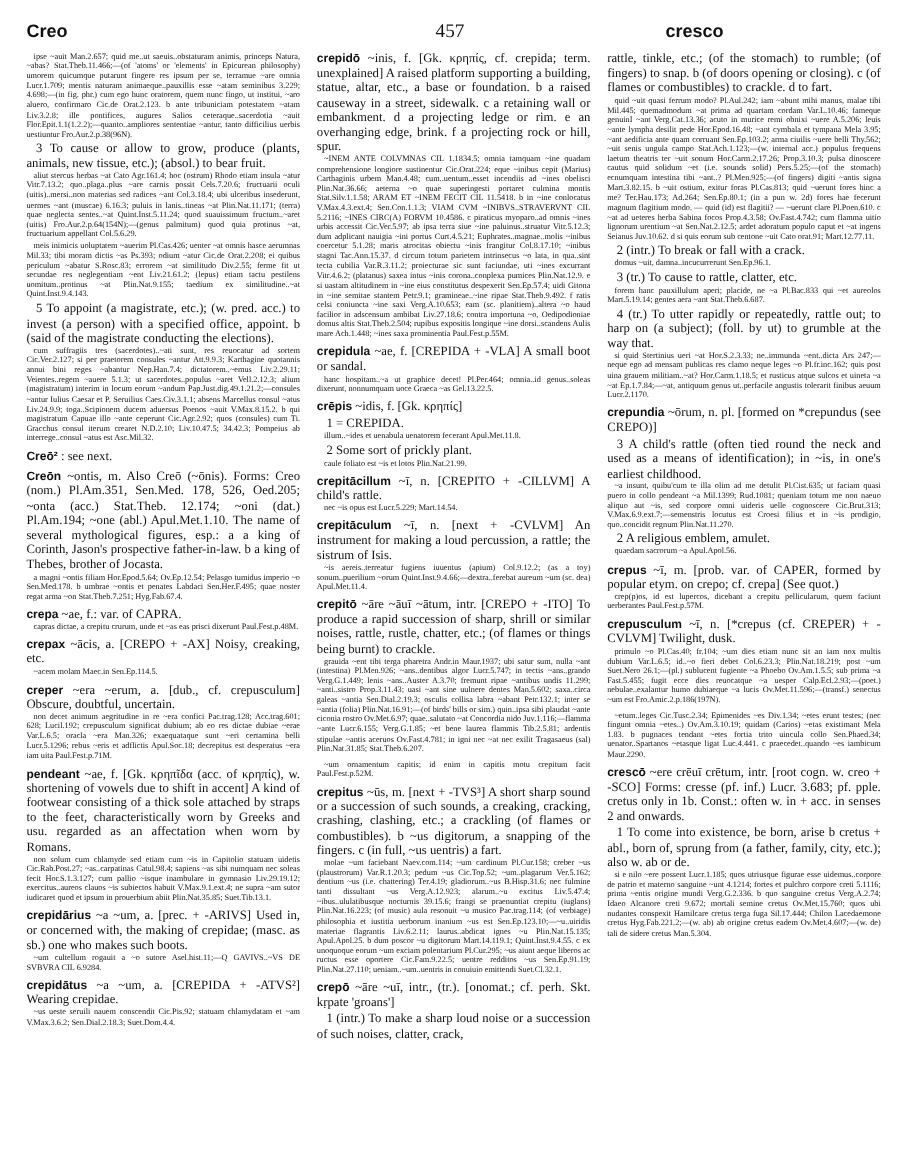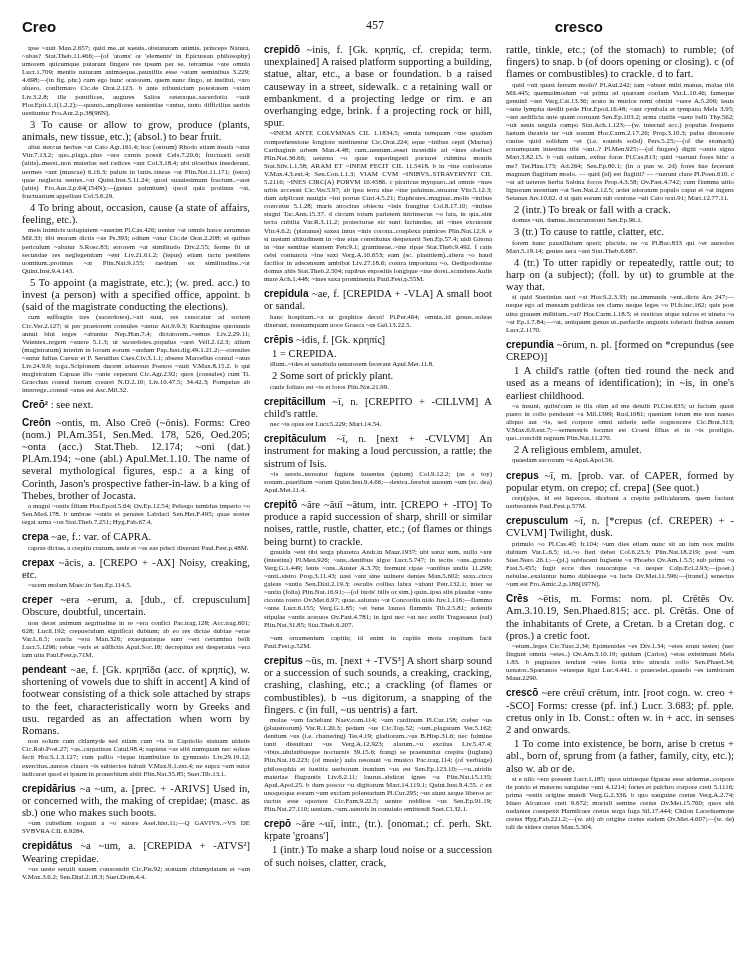--- a/index.html
+++ b/index.html
@@ -1,19 +1,19 @@
 <!DOCTYPE html>
 <html><head>
 <meta charset="utf-8">
 <style>
   html, body { margin: 0; padding: 0; background: #ffffff; }
   body { width: 750px; height: 963px; overflow: hidden; position: relative; color: #111; font-family: "DejaVu Serif", "Liberation Serif", serif; }
   .header { position: absolute; top: 18px; left: 0; width: 637px; height: 20px; }
   .guide-left { position: absolute; left: 22px; top: 0; font-family: "Liberation Sans", "DejaVu Sans", sans-serif; font-weight: bold; font-size: 15px; }
-  .page-num { position: absolute; left: 0; width: 750px; text-align: center; top: 0; font-family: "Liberation Serif", serif; font-size: 12px; }
+  .page-num { position: absolute; left: 0; width: 750px; text-align: center; top: 0; font-family: "Liberation Serif", serif; font-size: 16px; }
   .guide-right { position: absolute; right: 34px; top: 0; font-family: "Liberation Sans", "DejaVu Sans", sans-serif; font-weight: bold; font-size: 15px; }
   .columns { position: absolute; top: 44px; left: 22px; width: 712px; display: flex; gap: 14px; }
   .col { width: 228px; font-family: "Liberation Serif", serif; }
   .entry { margin-bottom: 5px; }
   .def { font-size: 10.6px; line-height: 12.2px; text-align: justify; margin: 0; }
   .cit { font-size: 6.9px; line-height: 8.1px; text-align: justify; margin: 0 0 2px 0; text-indent: 6px; }
   .head { font-family: "Liberation Sans", "DejaVu Sans", sans-serif; font-weight: bold; font-size: 10px; }
   .sub { margin-top: 2px; text-indent: 8px; }
 </style>
 </head>
@@ -24,21 +24,20 @@
   <span class="page-num">457</span>
   <span class="guide-right">cresco</span>
 </div>
 
 <div class="columns">
   <div class="col">
       <div class="entry">
         <p class="cit"><span>ipse ~auit Man.2.657; quid me..ut saeuis..obstaturam animis, princeps Natura, ~abas? Stat.Theb.11.466;—(of 'atoms' or 'elements' in Epicurean philosophy) umorem quicumque putarunt fingere res ipsum per se, terramue ~are omnia Lucr.1.709; mentis naturam animaeque..pauxillis esse ~atam seminibus 3.229; 4.698;—(in fig. phr.) cum ego hunc oratorem, quem nunc fingo, ut institui, ~aro aluero, confirmaro Cic.de Orat.2.123. b ante tribuniciam potestatem ~atam Liv.3.2.8; ille pontifices, augures Salios ceteraque..sacerdotia ~auit Flor.Epit.1.1(1.2.2);—quanto..ampliores sententiae ~antur, tanto difficilius uerbis uestiuntur Fro.Aur.2.p.38(96N).</span></p>
         <p class="def sub"><span>3 To cause or allow to grow, produce (plants, animals, new tissue, etc.); (absol.) to bear fruit.</span></p>
         <p class="cit"><span>aliut stercus herbas ~at Cato Agr.161.4; hoc (ostrum) Rhodo etiam insula ~atur Vitr.7.13.2; quo..plaga..plus ~are carnis possit Cels.7.20.6; fructuarii oculi (uitis)..mersi..non materias sed radices ~ant Col.3.18.4; ubi ulceribus insederunt, uermes ~ant (muscae) 6.16.3; puluis in lanis..tineas ~at Plin.Nat.11.171; (terra) quae neglecta sentes..~at Quint.Inst.5.11.24; quod suauissimum fructum..~aret (uitis) Fro.Aur.2.p.64(154N);—(genus palmitum) quod quia protinus ~at, fructuarium appellant Col.5.6.29.</span></p>
-        <p class="def sub"><span>4 To bring about, occasion, cause (a state of affairs, feeling, etc.).</span></p>
         <p class="cit"><span>meis inimicis uoluptatem ~auerim Pl.Cas.426; uenter ~at omnis hasce aerumnas Mil.33; tibi moram dictis ~as Ps.393; odium ~atur Cic.de Orat.2.208; ei quibus periculum ~abatur S.Rosc.83; errorem ~at similitudo Div.2.55; ferme fit ut secundae res neglegentiam ~ent Liv.21.61.2; (lepus) etiam tactu pestilens uomitum..protinus ~at Plin.Nat.9.155; taedium ex similitudine..~at Quint.Inst.9.4.143.</span></p>
         <p class="def sub"><span>5 To appoint (a magistrate, etc.); (w. pred. acc.) to invest (a person) with a specified office, appoint. b (said of the magistrate conducting the elections).</span></p>
         <p class="cit"><span>cum suffragiis tres (sacerdotes)..~ati sunt, res reuocatur ad sortem Cic.Ver.2.127; si per praetorem consules ~antur Att.9.9.3; Karthagine quotannis annui bini reges ~abantur Nep.Han.7.4; dictatorem..~emus Liv.2.29.11; Veientes..regem ~auere 5.1.3; ut sacerdotes..populus ~aret Vell.2.12.3; alium (magistratum) interim in locum eorum ~andum Pap.Just.dig.49.1.21.2;—consules ~antur Iulius Caesar et P. Seruilius Caes.Civ.3.1.1; absens Marcellus consul ~atus Liv.24.9.9; toga..Scipionem ducem aduersus Poenos ~auit V.Max.8.15.2. b qui magistratum Capuae illo ~ante ceperunt Cic.Agr.2.92; quos (consules) cum Ti. Gracchus consul iterum crearet N.D.2.10; Liv.10.47.5; 34.42.3; Pompeius ab interrege..consul ~atus est Asc.Mil.32.</span></p>
       </div>
       <div class="entry">
         <p class="def"><span class="head">Creō²</span> <span>: see next.</span></p>
       </div>
       <div class="entry">
         <p class="def"><span class="head">Creōn</span> <span>~ontis, m. Also Creō (~ōnis). Forms: Creo (nom.) Pl.Am.351, Sen.Med. 178, 526, Oed.205; ~onta (acc.) Stat.Theb. 12.174; ~oni (dat.) Pl.Am.194; ~one (abl.) Apul.Met.1.10. The name of several mythological figures, esp.: a a king of Corinth, Jason's prospective father-in-law. b a king of Thebes, brother of Jocasta.</span></p>
         <p class="cit"><span>a magni ~ontis filiam Hor.Epod.5.64; Ov.Ep.12.54; Pelasgo tumidus imperio ~o Sen.Med.178. b umbrae ~ontis et penates Labdaci Sen.Her.F.495; quae noster regat arma ~on Stat.Theb.7.251; Hyg.Fab.67.4.</span></p>
@@ -114,35 +113,34 @@
         <p class="cit"><span>quid ~uit quasi ferrum modo? Pl.Aul.242; iam ~abunt mihi manus, malae tibi Mil.445; quemadmodum ~at prima ad quartam cordam Var.L.10.46; fameque genuinI ~ant Verg.Cat.13.36; acuto in murice remi obnixi ~uere A.5.206; leuis ~ante lympha desilit pede Hor.Epod.16.48; ~ant cymbala et tympana Mela 3.95; ~ant aedificia ante quam corruant Sen.Ep.103.2; arma ciuilis ~uere belli Thy.562; ~uit senis ungula campo Stat.Ach.1.123;—(w. internal acc.) populus frequens laetum theatris ter ~uit sonum Hor.Carm.2.17.26; Prop.3.10.3; pulsa dinoscere cautus quid solidum ~et (i.e. sounds solid) Pers.5.25;—(of the stomach) ecnumquam intestina tibi ~ant..? Pl.Men.925;—(of fingers) digiti ~antis signa Mart.3.82.15. b ~uit ostium, exitur foras Pl.Cas.813; quid ~uerunt fores hinc a me? Ter.Hau.173; Ad.264; Sen.Ep.80.1; (in a pun w. 2d) fores hae fecerunt magnum flagitium modo. — quid (id) est flagitii? — ~uerunt clare Pl.Poen.610. c ~at ad ueteres herba Sabina focos Prop.4.3.58; Ov.Fast.4.742; cum flamma uitio lignorum urentium ~at Sen.Nat.2.12.5; ardet adoratum populo caput et ~at ingens Seianus Juv.10.62. d si quis eorum sub centone ~uit Cato orat.91; Mart.12.77.11.</span></p>
         <p class="def sub"><span>2 (intr.) To break or fall with a crack.</span></p>
         <p class="cit"><span>domus ~uit, damna..incucurrerunt Sen.Ep.96.1.</span></p>
         <p class="def sub"><span>3 (tr.) To cause to rattle, clatter, etc.</span></p>
         <p class="cit"><span>forem hanc pauxillulum aperi; placide, ne ~a Pl.Bac.833 qui ~et aureolos Mart.5.19.14; gentes aera ~ant Stat.Theb.6.687.</span></p>
         <p class="def sub"><span>4 (tr.) To utter rapidly or repeatedly, rattle out; to harp on (a subject); (foll. by ut) to grumble at the way that.</span></p>
         <p class="cit"><span>si quid Stertinius ueri ~at Hor.S.2.3.33; ne..immunda ~ent..dicta Ars 247;—neque ego ad mensam publicas res clamo neque leges ~o Pl.fr.inc.162; quis post uina grauem militiam..~at? Hor.Carm.1.18.5; et rusticus atque sulcos et uineta ~a ~at Ep.1.7.84;—~at, antiquum genus ut..perfacile angustis tolerarit finibus aeuum Lucr.2.1170.</span></p>
       </div>
       <div class="entry">
         <p class="def"><span class="head">crepundia</span> <span>~ōrum, n. pl. [formed on *crepundus (see CREPO)]</span></p>
-        <p class="def sub"><span>1 A child's rattle (often tied round the neck and used as a means of identification); in ~is, in one's earliest childhood.</span></p>
+        <p class="def sub"><span>3 A child's rattle (often tied round the neck and used as a means of identification); in ~is, in one's earliest childhood.</span></p>
         <p class="cit"><span>~a insunt, quibu'cum te illa olim ad me detulit Pl.Cist.635; ut faciam quasi puero in collo pendeant ~a Mil.1399; Rud.1081; queniam totum me non naeuo aliquo aut ~is, sed corpore omni uideris uelle cognoscere Cic.Brut.313; V.Max.6.9.ext.7;—semenstris locutus est Croesi filius et in ~is prodigio, quo..concidit regnum Plin.Nat.11.270.</span></p>
         <p class="def sub"><span>2 A religious emblem, amulet.</span></p>
         <p class="cit"><span>quaedam sacrorum ~a Apul.Apol.56.</span></p>
       </div>
       <div class="entry">
         <p class="def"><span class="head">crepus</span> <span>~ī, m. [prob. var. of CAPER, formed by popular etym. on crepo; cf. crepa] (See quot.)</span></p>
         <p class="cit"><span>crep(p)os, id est lupercos, dicebant a crepitu pellicularum, quem faciunt uerberantes Paul.Fest.p.57M.</span></p>
       </div>
       <div class="entry">
         <p class="def"><span class="head">crepusculum</span> <span>~ī, n. [*crepus (cf. CREPER) + -CVLVM] Twilight, dusk.</span></p>
         <p class="cit"><span>primulo ~o Pl.Cas.40; fr.104; ~um dies etiam nunc sit an iam nox multis dubium Var.L.6.5; id..~o fieri debet Col.6.23.3; Plin.Nat.18.219; post ~um Suet.Nero 26.1;—(pl.) sublucent fugiente ~a Phoebo Ov.Am.1.5.5; sub prima ~a Fast.5.455; fugit ecce dies reuocatque ~a uesper Calp.Ecl.2.93;—(poet.) nebulae..exalantur humo dubiaeque ~a lucis Ov.Met.11.596;—(transf.) senectus ~um est Fro.Amic.2.p.186(197N).</span></p>
       </div>
       <div class="entry">
-        <p class="def"><span class="head">Crēs</span> <span>~ētis, m. Forms: nom. pl. Crētēs Ov. Am.3.10.19, Sen.Phaed.815; acc. pl. Crētās. One of the inhabitants of Crete, a Cretan. b a Cretan dog. c (pros.) a cretic foot.</span></p>
         <p class="cit"><span>~etum..leges Cic.Tusc.2.34; Epimenides ~es Div.1.34; ~etes erunt testes; (nec fingunt omnia ~etes..) Ov.Am.3.10.19; quidam (Carios) ~etas existimant Mela 1.83. b pugnaces tendant ~etes fortia trito uincula collo Sen.Phaed.34; uenator..Spartanos ~etasque ligat Luc.4.441. c praecedet..quando ~es iambicum Maur.2290.</span></p>
       </div>
       <div class="entry">
         <p class="def"><span class="head">crescō</span> <span>~ere crēuī crētum, intr. [root cogn. w. creo + -SCO] Forms: cresse (pf. inf.) Lucr. 3.683; pf. pple. cretus only in 1b. Const.: often w. in + acc. in senses 2 and onwards.</span></p>
         <p class="def sub"><span>1 To come into existence, be born, arise b cretus + abl., born of, sprung from (a father, family, city, etc.); also w. ab or de.</span></p>
         <p class="cit"><span>si e nilo ~ere possent Lucr.1.185; quos utriusque figurae esse uidemus..corpore de patrio et materno sanguine ~unt 4.1214; fortes et pulchro corpore creti 5.1116; prima ~entis origine mundi Verg.G.2.336. b quo sanguine cretus Verg.A.2.74; Idaeo Alcanore creti 9.672; mortali semine cretus Ov.Met.15.760; quos ubi nudantes conspexit Hamilcare cretus terga fuga Sil.17.444; Chilon Lacedaemone cretus Hyg.Fab.221.2;—(w. ab) ab origine cretus eadem Ov.Met.4.607;—(w. de) tali de sidere cretus Man.5.304.</span></p>
       </div>
     </div>
 </div>
 

